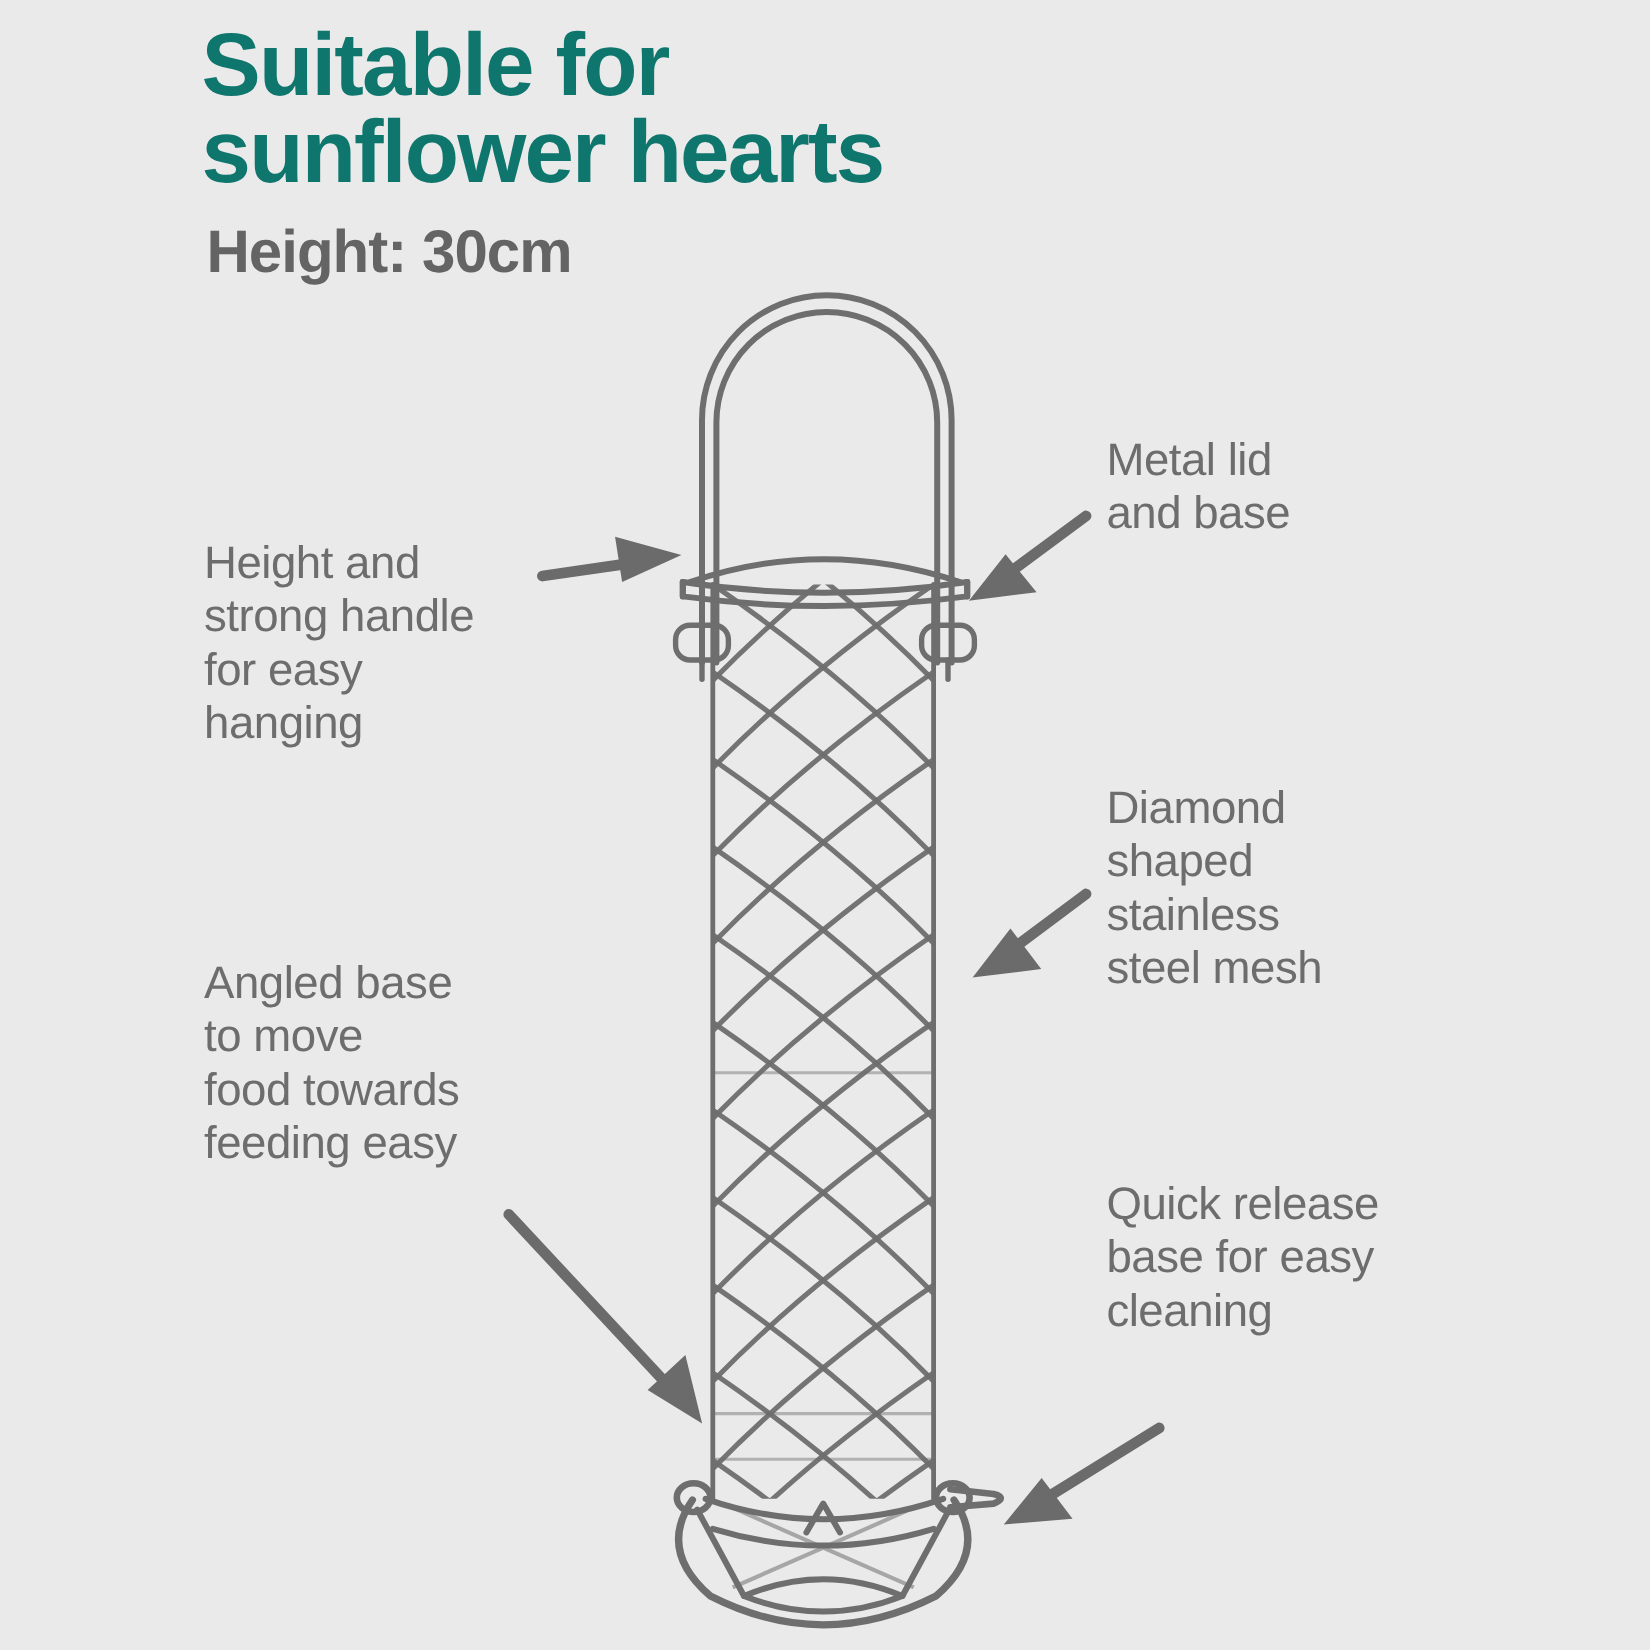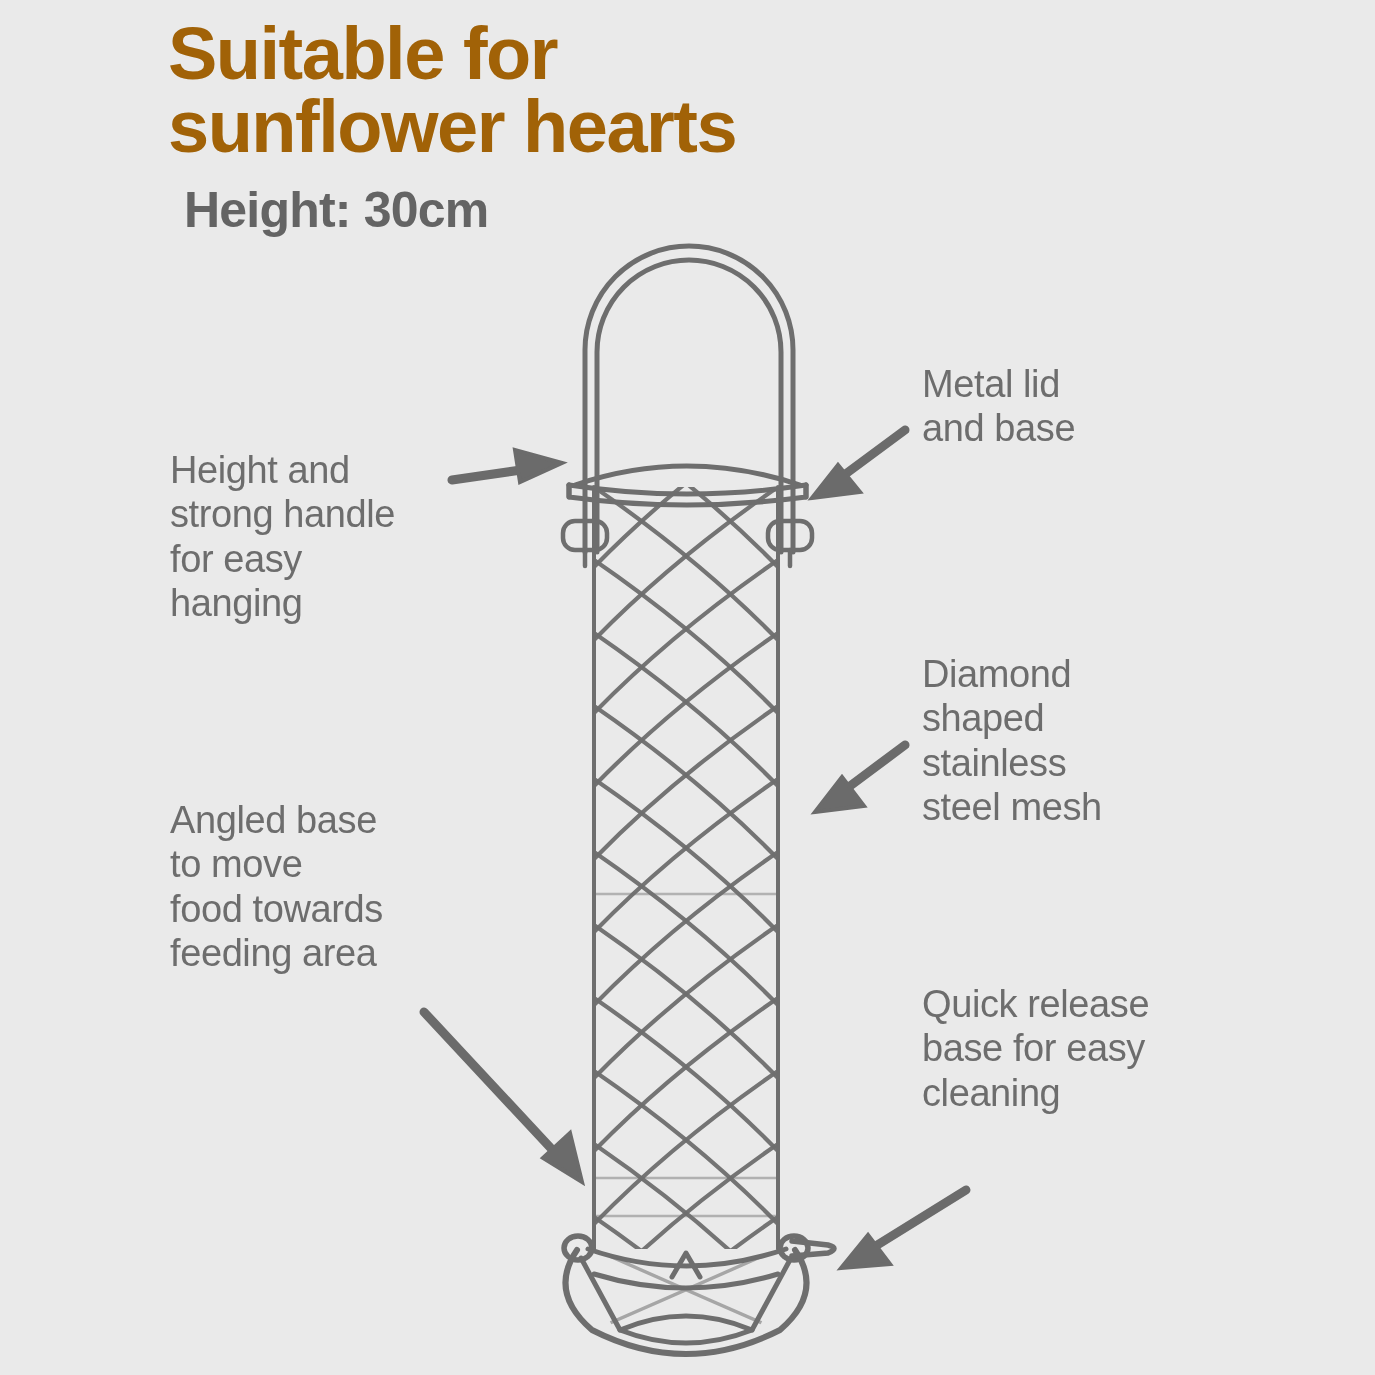--- a/index.html
+++ b/index.html
@@ -24,32 +24,32 @@
   .heading-block {
     position: absolute;
     left: 168px;
     top: 18px;
     width: 760px;
   }
   .title {
     font-size: 74px;
     line-height: 0.98;
     font-weight: 700;
-    color: #a16207;
+    color: #0f766e;
     letter-spacing: -1.5px;
     white-space: pre-line;
     margin: 0;
   }
   .subtitle {
     font-size: 50px;
     line-height: 1.0;
     font-weight: 700;
     color: #646464;
     letter-spacing: -0.8px;
-    margin: 22px 0 0 16px;
+    margin: 22px 0 0 4px;
   }
 
   
   .callout {
     position: absolute;
     font-size: 38px;
     line-height: 1.17;
     font-weight: 400;
     color: #6d6d6d;
     letter-spacing: -0.4px;
@@ -83,21 +83,21 @@
   </div>
 
   <div class="callout" id="callout-handle">Height and
 strong handle
 for easy
 hanging</div>
 
   <div class="callout" id="callout-angled">Angled base
 to move
 food towards
-feeding area</div>
+feeding easy</div>
 
   <div class="callout" id="callout-lid">Metal lid
 and base</div>
 
   <div class="callout" id="callout-mesh">Diamond
 shaped
 stainless
 steel mesh</div>
 
   <div class="callout" id="callout-quick">Quick release

